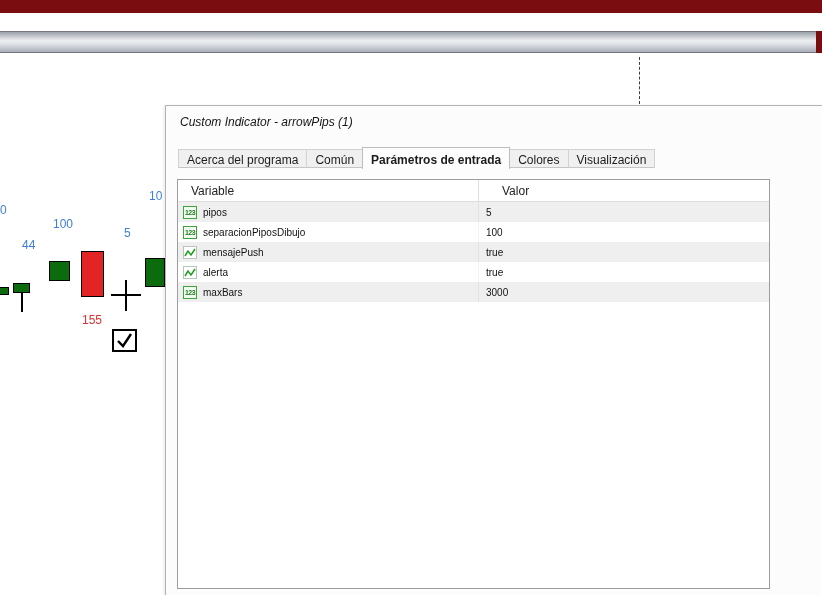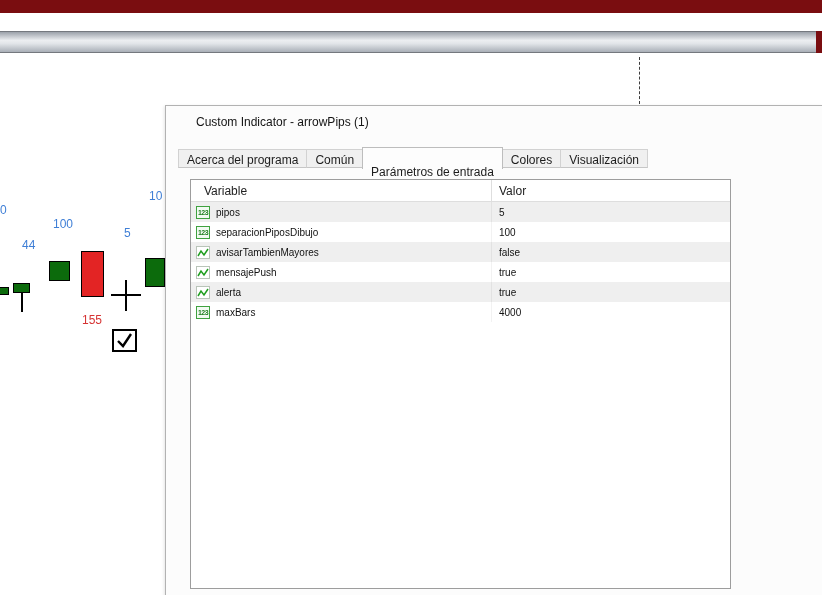--- a/index.html
+++ b/index.html
@@ -35,53 +35,53 @@
   }
   .dashed-sep { border-left: 1px dashed #3c3c3c; width: 0; }
 
   
   .dialog {
     left: 165px; top: 105px; width: 658px; height: 491px;
     background: #fcfcfc;
     border: 1px solid #b2b2b2;
     box-shadow: -1px 1px 3px rgba(0,0,0,0.10);
   }
-  .dialog-title { left: 30px; top: 9px; font-size: 12px; color: #141414; }
+  .dialog-title { left: 14px; top: 9px; font-size: 12px; color: #141414; font-style: italic; }
 
   .tabbar { left: 12px; top: 41px; height: 22px; display: flex; align-items: center; }
   .tab {
     font-size: 12px; color: #1c1c1c;
     padding: 3px 8px 3px 8px;
     background: #f0f0f0;
     border: 1px solid #d2d2d2;
     border-bottom: 1px solid #c6c6c6;
     margin-right: -1px;
     height: 19px;
     white-space: nowrap;
     cursor: default;
   }
   .tab.active {
     background: #fdfdfd;
     border: 1px solid #bdbdbd;
     border-bottom: none;
     height: 22px;
-    padding-top: 17px;
-    position: relative; z-index: 2;
+    padding-top: 5px;
+    position: relative; z-index: 2; font-weight: bold;
   }
 
   .ptable {
-    left: 24px; top: 73px; width: 541px; height: 410px;
+    left: 11px; top: 73px; width: 593px; height: 410px;
     background: #fff;
     border: 1px solid #9d9d9d;
     overflow: hidden;
   }
   .thead { display: flex; height: 22px; border-bottom: 1px solid #dedede; background: #fff; }
   .th { font-size: 12px; color: #222; display: flex; align-items: center; }
   .th-var { width: 301px; padding-left: 13px; border-right: 1px solid #dedede; }
-  .th-val { flex: 1; padding-left: 7px; }
+  .th-val { flex: 1; padding-left: 7px; margin-left: 16px; }
 
   .trow { display: flex; height: 20px; }
   .trow:nth-child(even) { background: #efefef; }
   .td { display: flex; align-items: center; font-size: 10px; color: #111; }
   .td-var { width: 301px; border-right: 1px solid rgba(0,0,0,0.05); }
   .td-val { flex: 1; padding-left: 7px; }
 
   .cell-icon {
     width: 14px; height: 13px;
     margin-left: 5px; margin-right: 6px;
@@ -164,59 +164,48 @@
     <div class="trow">
       <div class="td td-var">
         <span class="cell-icon" data-icon="numeric-123-icon">
             <span class="ico-123"></span>
           </span>
         <span>separacionPiposDibujo</span>
       </div>
       <div class="td td-val">100</div>
     </div>
 
+
     <div class="trow">
       <div class="td td-var">
         <span class="cell-icon" data-icon="series-icon">
             <svg class="ico-wave" width="12" height="11" viewBox="0 0 12 11">
               <polyline points="1,9 4,4 7,8 11,2" fill="none" stroke="#1e9e1e" stroke-width="1.5"></polyline>
             </svg>
           </span>
-        <span>avisarTambienMayores</span>
-      </div>
-      <div class="td td-val">false</div>
+        <span>mensajePush</span>
+      </div>
+      <div class="td td-val">true</div>
     </div>
 
     <div class="trow">
       <div class="td td-var">
         <span class="cell-icon" data-icon="series-icon">
             <svg class="ico-wave" width="12" height="11" viewBox="0 0 12 11">
               <polyline points="1,9 4,4 7,8 11,2" fill="none" stroke="#1e9e1e" stroke-width="1.5"></polyline>
             </svg>
           </span>
-        <span>mensajePush</span>
-      </div>
-      <div class="td td-val">true</div>
-    </div>
-
-    <div class="trow">
-      <div class="td td-var">
-        <span class="cell-icon" data-icon="series-icon">
-            <svg class="ico-wave" width="12" height="11" viewBox="0 0 12 11">
-              <polyline points="1,9 4,4 7,8 11,2" fill="none" stroke="#1e9e1e" stroke-width="1.5"></polyline>
-            </svg>
-          </span>
         <span>alerta</span>
       </div>
       <div class="td td-val">true</div>
     </div>
 
     <div class="trow">
       <div class="td td-var">
         <span class="cell-icon" data-icon="numeric-123-icon">
             <span class="ico-123"></span>
           </span>
         <span>maxBars</span>
       </div>
-      <div class="td td-val">4000</div>
+      <div class="td td-val">3000</div>
     </div>
   </div>
 </div>
 
 </body></html>

